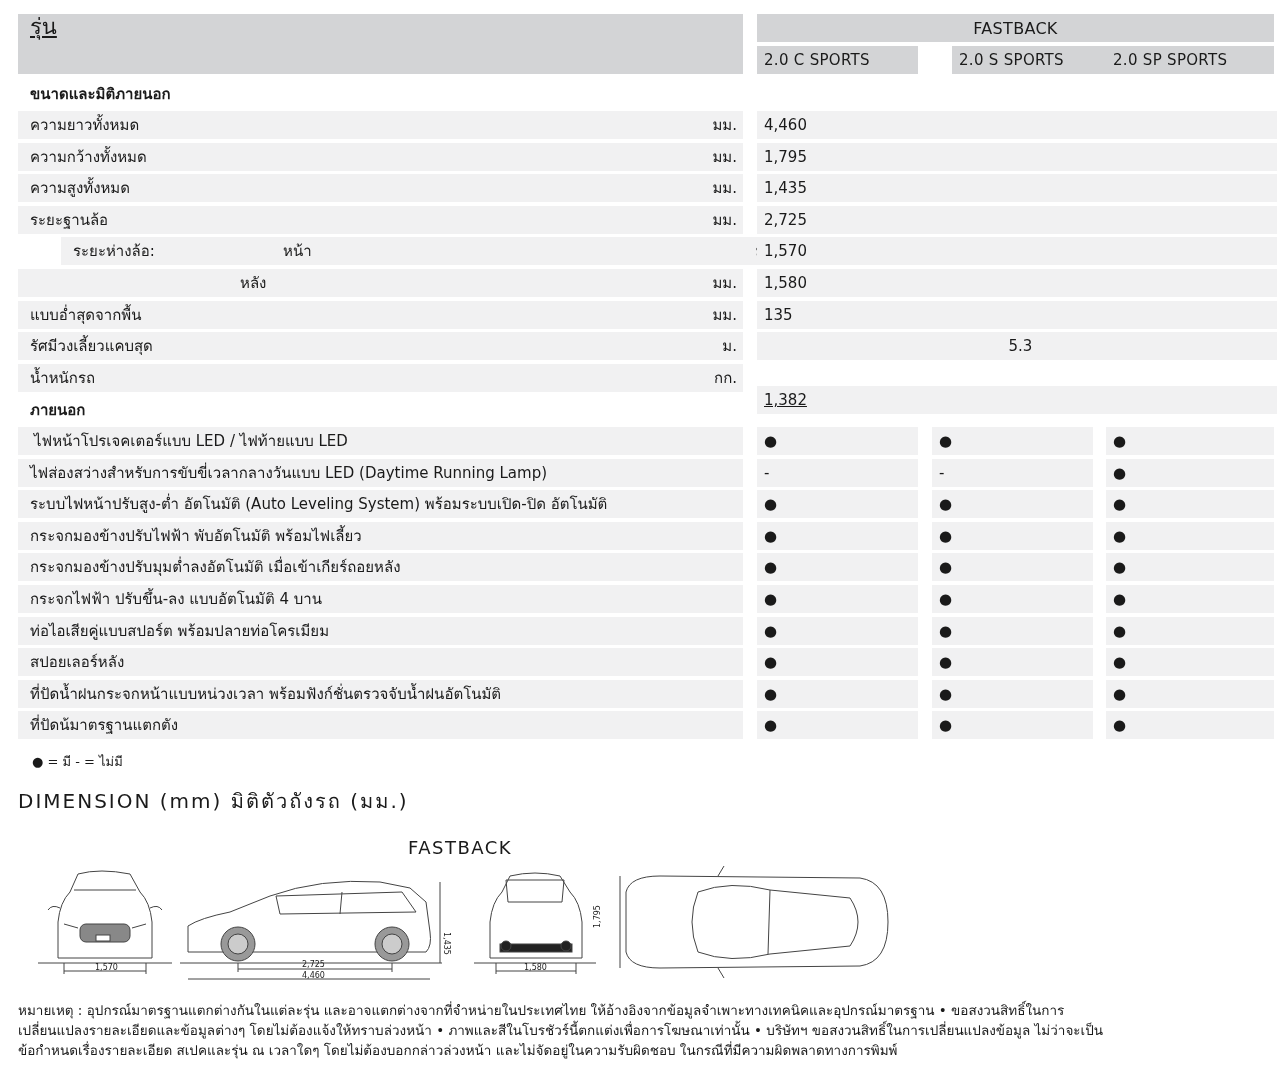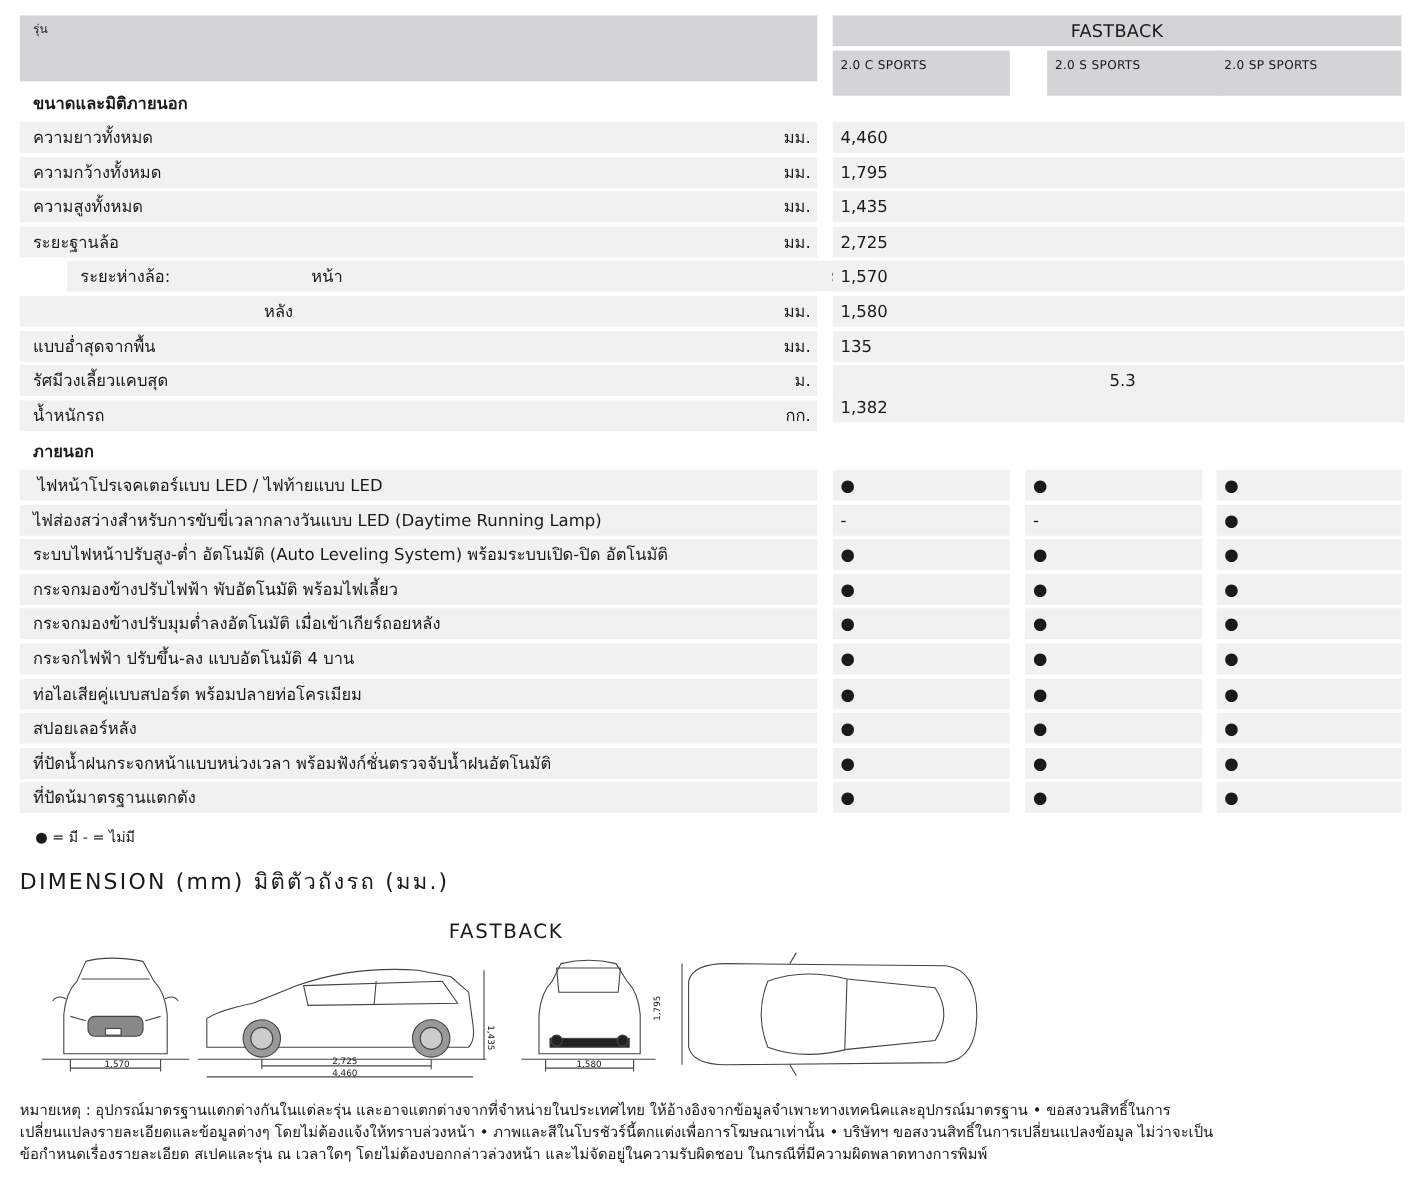--- a/index.html
+++ b/index.html
@@ -5,23 +5,23 @@
     html, body { margin: 0; padding: 0; }
     body {
       width: 1280px; height: 1076px; background: #ffffff; position: relative; overflow: hidden;
       font-family: "DejaVu Sans", "Liberation Sans", sans-serif; color: #1a1a1a;
     }
     .abs { position: absolute; box-sizing: border-box; }
     .hdr { background: #d3d4d6; }
     .row-bg { background: #f1f1f2; }
     .txt { font-size: 15px; line-height: 28px; white-space: nowrap; }
     .head-left { left: 18px; top: 14px; width: 725px; height: 60px; padding: 0 0 0 12px; }
-    .head-left span { font-size: 11px; line-height: 26px; }
+    .head-left span { font-size: 22px; line-height: 26px; text-decoration: underline; }
     .fastback-band { left: 757px; top: 14px; width: 517px; height: 28px; text-align: center; font-size: 16px; line-height: 29px; letter-spacing: 0.3px; }
-    .model-cell { top: 46px; height: 41px; font-size: 11px; line-height: 28px; padding-left: 7px; letter-spacing: 0.3px; }
+    .model-cell { top: 46px; height: 28px; font-size: 15px; line-height: 28px; padding-left: 7px; letter-spacing: 0.3px; }
     .section-title { left: 30px; font-size: 15px; font-weight: bold; line-height: 28px; }
     .label-cell { left: 18px; width: 725px; height: 28px; padding-left: 12px; }
     .label-cell .sub { position: absolute; left: 222px; top: 0; }
     .label-cell .unit { position: absolute; right: 6px; top: 0; }
     .value-merged { left: 757px; width: 520px; height: 28px; padding-left: 7px; font-size: 15px; line-height: 28px; }
     .flag-cell { height: 28px; padding-left: 7px; font-size: 15px; line-height: 28px; }
     .legend { left: 32px; top: 750px; font-size: 13px; line-height: 24px; }
     .dim-title { left: 18px; top: 786px; font-size: 20px; letter-spacing: 2px; line-height: 30px; }
     .dim-sub { left: 408px; top: 836px; font-size: 18px; letter-spacing: 1.5px; line-height: 24px; }
     .note { left: 18px; top: 1000px; width: 1100px; font-size: 13.5px; line-height: 20px; white-space: normal; }
@@ -51,21 +51,21 @@
     <div class="abs row-bg value-merged" style="top: 205.8px;">2,725</div>
     <div class="abs row-bg label-cell txt" style="top: 237.4px; margin-left: 43px;"><span>ระยะห่างล้อ:</span><span class="sub">หน้า</span><span class="unit">มม.</span></div>
     <div class="abs row-bg value-merged" style="top: 237.4px;">1,570</div>
     <div class="abs row-bg label-cell txt" style="top: 269px;"><span></span><span class="sub">หลัง</span><span class="unit">มม.</span></div>
     <div class="abs row-bg value-merged" style="top: 269px;">1,580</div>
     <div class="abs row-bg label-cell txt" style="top: 300.6px;"><span>แบบอ่ำสุดจากพื้น</span><span class="sub"></span><span class="unit">มม.</span></div>
     <div class="abs row-bg value-merged" style="top: 300.6px;">135</div>
     <div class="abs row-bg label-cell txt" style="top: 332.2px;"><span>รัศมีวงเลี้ยวแคบสุด</span><span class="sub"></span><span class="unit">ม.</span></div>
     <div class="abs row-bg value-merged" style="top: 332.2px; text-align: center;">5.3</div>
     <div class="abs row-bg label-cell txt" style="top: 363.8px;"><span>น้ำหนักรถ</span><span class="sub"></span><span class="unit">กก.</span></div>
-    <div class="abs row-bg value-merged" style="top: 356px;">1,382</div>
+    <div class="abs row-bg value-merged" style="top: 386px; text-decoration: underline;">1,382</div>
   </div>
 
 <div class="abs section-title" style="top:396px;">ภายนอก</div>
 
 <div id="ext-rows">
     <div class="abs row-bg label-cell txt" style="top: 427px; padding-left: 16px;">ไฟหน้าโปรเจคเตอร์แบบ LED / ไฟท้ายแบบ LED</div>
     <div class="abs row-bg flag-cell" style="top: 427px; left: 757px; width: 161px;">●</div>
     <div class="abs row-bg flag-cell" style="top: 427px; left: 932px; width: 161px;">●</div>
     <div class="abs row-bg flag-cell" style="top: 427px; left: 1106px; width: 168px;">●</div>
     <div class="abs row-bg label-cell txt" style="top: 458.6px;">ไฟส่องสว่างสำหรับการขับขี่เวลากลางวันแบบ LED (Daytime Running Lamp)</div>

